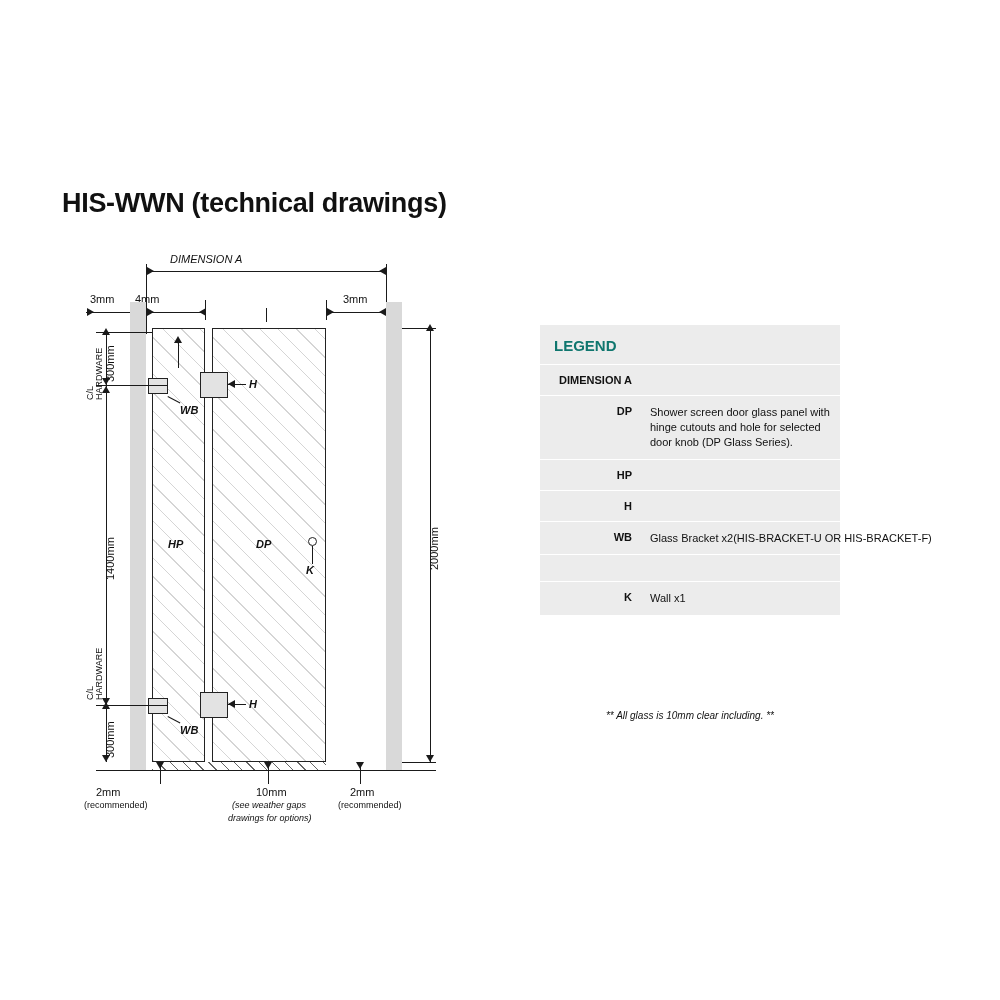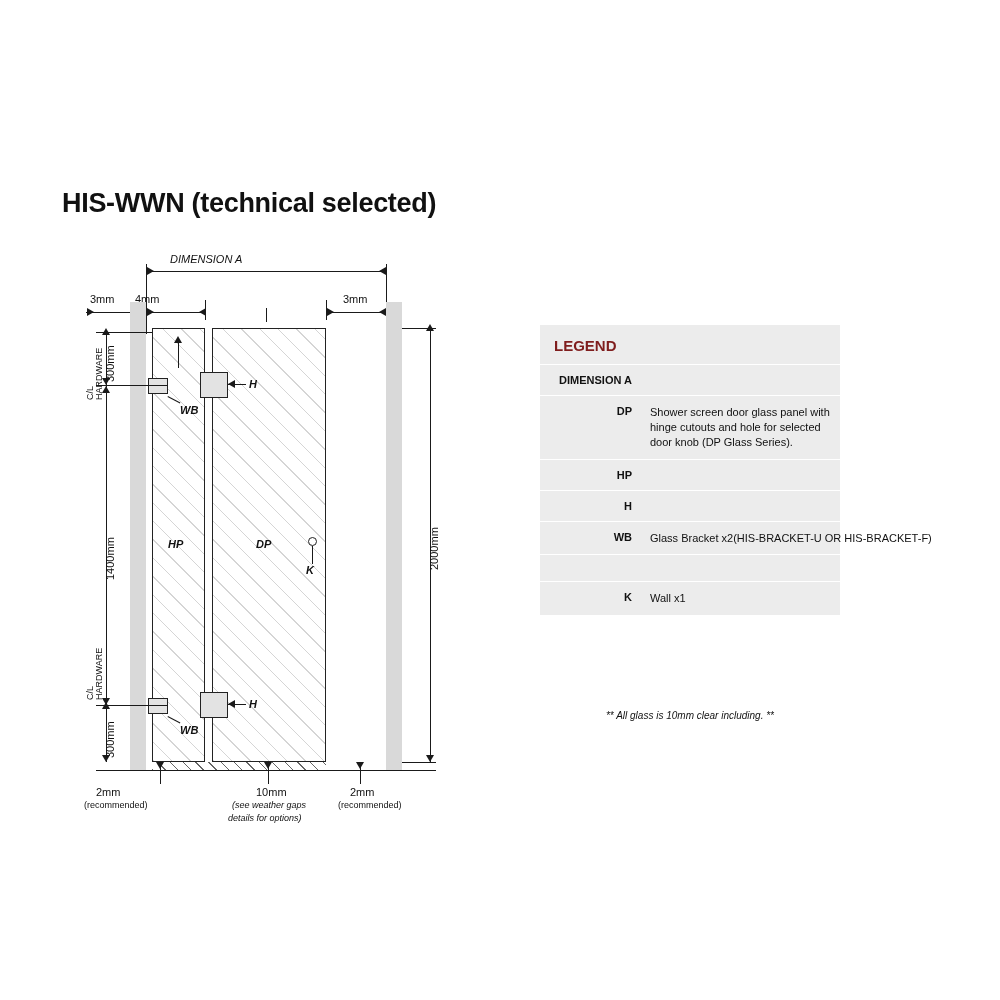--- a/index.html
+++ b/index.html
@@ -60,21 +60,21 @@
     background:repeating-linear-gradient(45deg,#333 0 1px, rgba(0,0,0,0) 1px 9px);
   }
 
   
   .legend{
     position:absolute;left:540px;top:325px;width:300px;
     background:#ececec;
     font-size:11px;
   }
   .legend-title{
-    padding:12px 14px 10px 14px;font-size:15px;font-weight:bold;color:#7f1d1d;
+    padding:12px 14px 10px 14px;font-size:15px;font-weight:bold;color:#0f766e;
     border-bottom:1px solid #ffffff;
   }
   .lrow{
     display:flex;border-bottom:1px solid #ffffff;
   }
   .lrow:last-child{border-bottom:none;}
   .lkey{
     width:92px;min-width:92px;padding:9px 8px 9px 0;text-align:right;
     font-weight:bold;font-size:11px;color:#111;
   }
@@ -83,21 +83,21 @@
   }
   .lval.wide{white-space:nowrap;}
   .legend-foot{
     position:absolute;left:540px;top:710px;width:300px;text-align:center;
     font-size:10px;font-style:italic;color:#111;
   }
 </style>
 </head>
 <body>
 
-<div class="page-title">HIS-WWN (technical selected)</div>
+<div class="page-title">HIS-WWN (technical drawings)</div>
 
 <div class="drawing">
 
   <div class="label lab-i" style="left:110px;top:3px;">DIMENSION A</div>
   <div class="ln h1" style="left:86px;top:21px;width:240px;"></div>
   <div class="ln v1" style="left:86px;top:14px;height:70px;"></div>
   <div class="ln v1" style="left:326px;top:14px;height:70px;"></div>
   <div class="arrowR" style="left:87px;top:17px;"></div>
   <div class="arrowL" style="left:319px;top:17px;"></div>
 
@@ -185,21 +185,21 @@
 
   <div class="ln v1" style="left:100px;top:512px;height:22px;"></div>
   <div class="arrowD" style="left:96px;top:512px;"></div>
   <div class="label" style="left:36px;top:536px;">2mm</div>
   <div class="label" style="left:24px;top:550px;font-size:9px;">(recommended)</div>
 
   <div class="ln v1" style="left:208px;top:512px;height:22px;"></div>
   <div class="arrowD" style="left:204px;top:512px;"></div>
   <div class="label" style="left:196px;top:536px;">10mm</div>
   <div class="label lab-i" style="left:172px;top:550px;font-size:9px;">(see weather gaps</div>
-  <div class="label lab-i" style="left:168px;top:563px;font-size:9px;">details for options)</div>
+  <div class="label lab-i" style="left:168px;top:563px;font-size:9px;">drawings for options)</div>
 
   <div class="ln v1" style="left:300px;top:512px;height:22px;"></div>
   <div class="arrowD" style="left:296px;top:512px;"></div>
   <div class="label" style="left:290px;top:536px;">2mm</div>
   <div class="label" style="left:278px;top:550px;font-size:9px;">(recommended)</div>
 </div>
 
 <div class="legend">
   <div class="legend-title">LEGEND</div>
 

